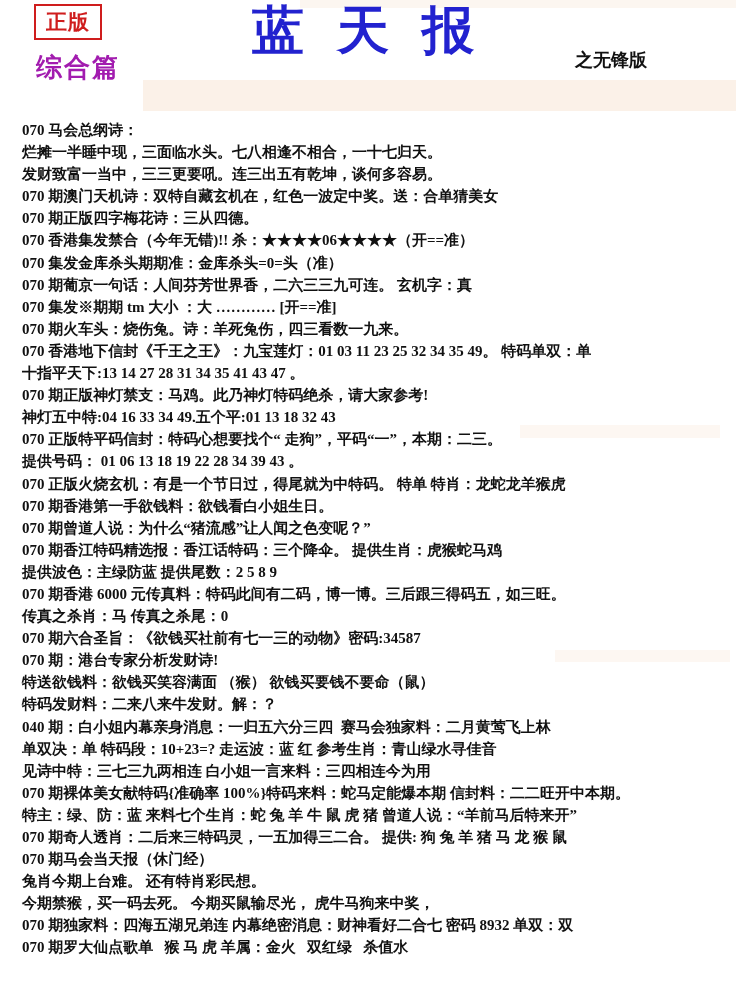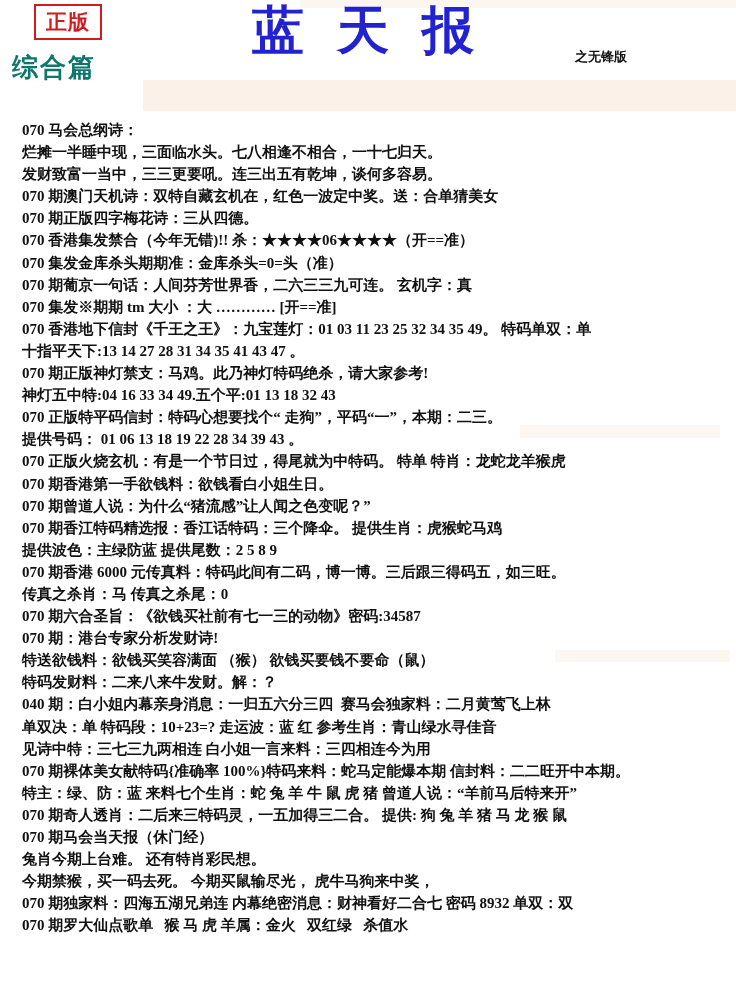--- a/index.html
+++ b/index.html
@@ -23,21 +23,21 @@
   .title{
     position:absolute;left:0;top:2px;width:100%;
     text-align:center;
     font-size:52px;line-height:1.1;
     color:#2222cf;
     letter-spacing:10px;
     white-space:pre;
   }
   .edition{
     position:absolute;left:575px;top:48px;
-    font-size:13px;color:#111111;
+    font-size:18px;color:#111111;
   }
   .section{
     position:absolute;left:12px;top:50px;
     font-size:26px;color:#cf1d1d;
     letter-spacing:2px;
   }
   
   .hl{position:absolute;background:#fbf1e8;}
   .hl-main{left:143px;top:80px;width:593px;height:31px;}
   .hl-top{left:300px;top:0;width:436px;height:8px;opacity:.65;}
@@ -63,32 +63,33 @@
   <div class="hl hl-main" style="background: rgb(251, 241, 232);"></div>
   <div class="hl hl-a" style="background: rgb(251, 241, 232);"></div>
   <div class="hl hl-b" style="background: rgb(251, 241, 232);"></div>
 
   <div class="badge" style="color: rgb(207, 29, 29); border-color: rgb(207, 29, 29);">正版</div>
 
   <div class="title" style="color: rgb(34, 34, 207);">蓝 天 报</div>
 
   <div class="edition">之无锋版</div>
 
-  <div class="section" style="color: #0f766e;">综合篇</div>
+  <div class="section" style="color: #a21caf; margin-left: 24px;">综合篇</div>
 
   <div class="body-lines">
       <div class="line">070 马会总纲诗：</div>
       <div class="line">烂摊一半睡中现，三面临水头。七八相逢不相合，一十七归天。</div>
       <div class="line">发财致富一当中，三三更要吼。连三出五有乾坤，谈何多容易。</div>
       <div class="line">070 期澳门天机诗：双特自藏玄机在，红色一波定中奖。送：合单猜美女</div>
       <div class="line">070 期正版四字梅花诗：三从四德。</div>
       <div class="line">070 香港集发禁合（今年无错)!! 杀：★★★★06★★★★（开==准）</div>
       <div class="line">070 集发金库杀头期期准：金库杀头=0=头（准）</div>
       <div class="line">070 期葡京一句话：人间芬芳世界香，二六三三九可连。 玄机字：真</div>
       <div class="line">070 集发※期期 tm 大小 ：大 ………… [开==准]</div>
+      <div class="line">070 期火车头：烧伤兔。诗：羊死兔伤，四三看数一九来。</div>
       <div class="line">070 香港地下信封《千王之王》：九宝莲灯：01 03 11 23 25 32 34 35 49。 特码单双：单</div>
       <div class="line">十指平天下:13 14 27 28 31 34 35 41 43 47 。</div>
       <div class="line">070 期正版神灯禁支：马鸡。此乃神灯特码绝杀，请大家参考!</div>
       <div class="line">神灯五中特:04 16 33 34 49.五个平:01 13 18 32 43</div>
       <div class="line">070 正版特平码信封：特码心想要找个“ 走狗”，平码“一”，本期：二三。</div>
       <div class="line">提供号码： 01 06 13 18 19 22 28 34 39 43 。</div>
       <div class="line">070 正版火烧玄机：有是一个节日过，得尾就为中特码。 特单 特肖：龙蛇龙羊猴虎</div>
       <div class="line">070 期香港第一手欲钱料：欲钱看白小姐生日。</div>
       <div class="line">070 期曾道人说：为什么“猪流感”让人闻之色变呢？”</div>
       <div class="line">070 期香江特码精选报：香江话特码：三个降伞。 提供生肖：虎猴蛇马鸡</div>

